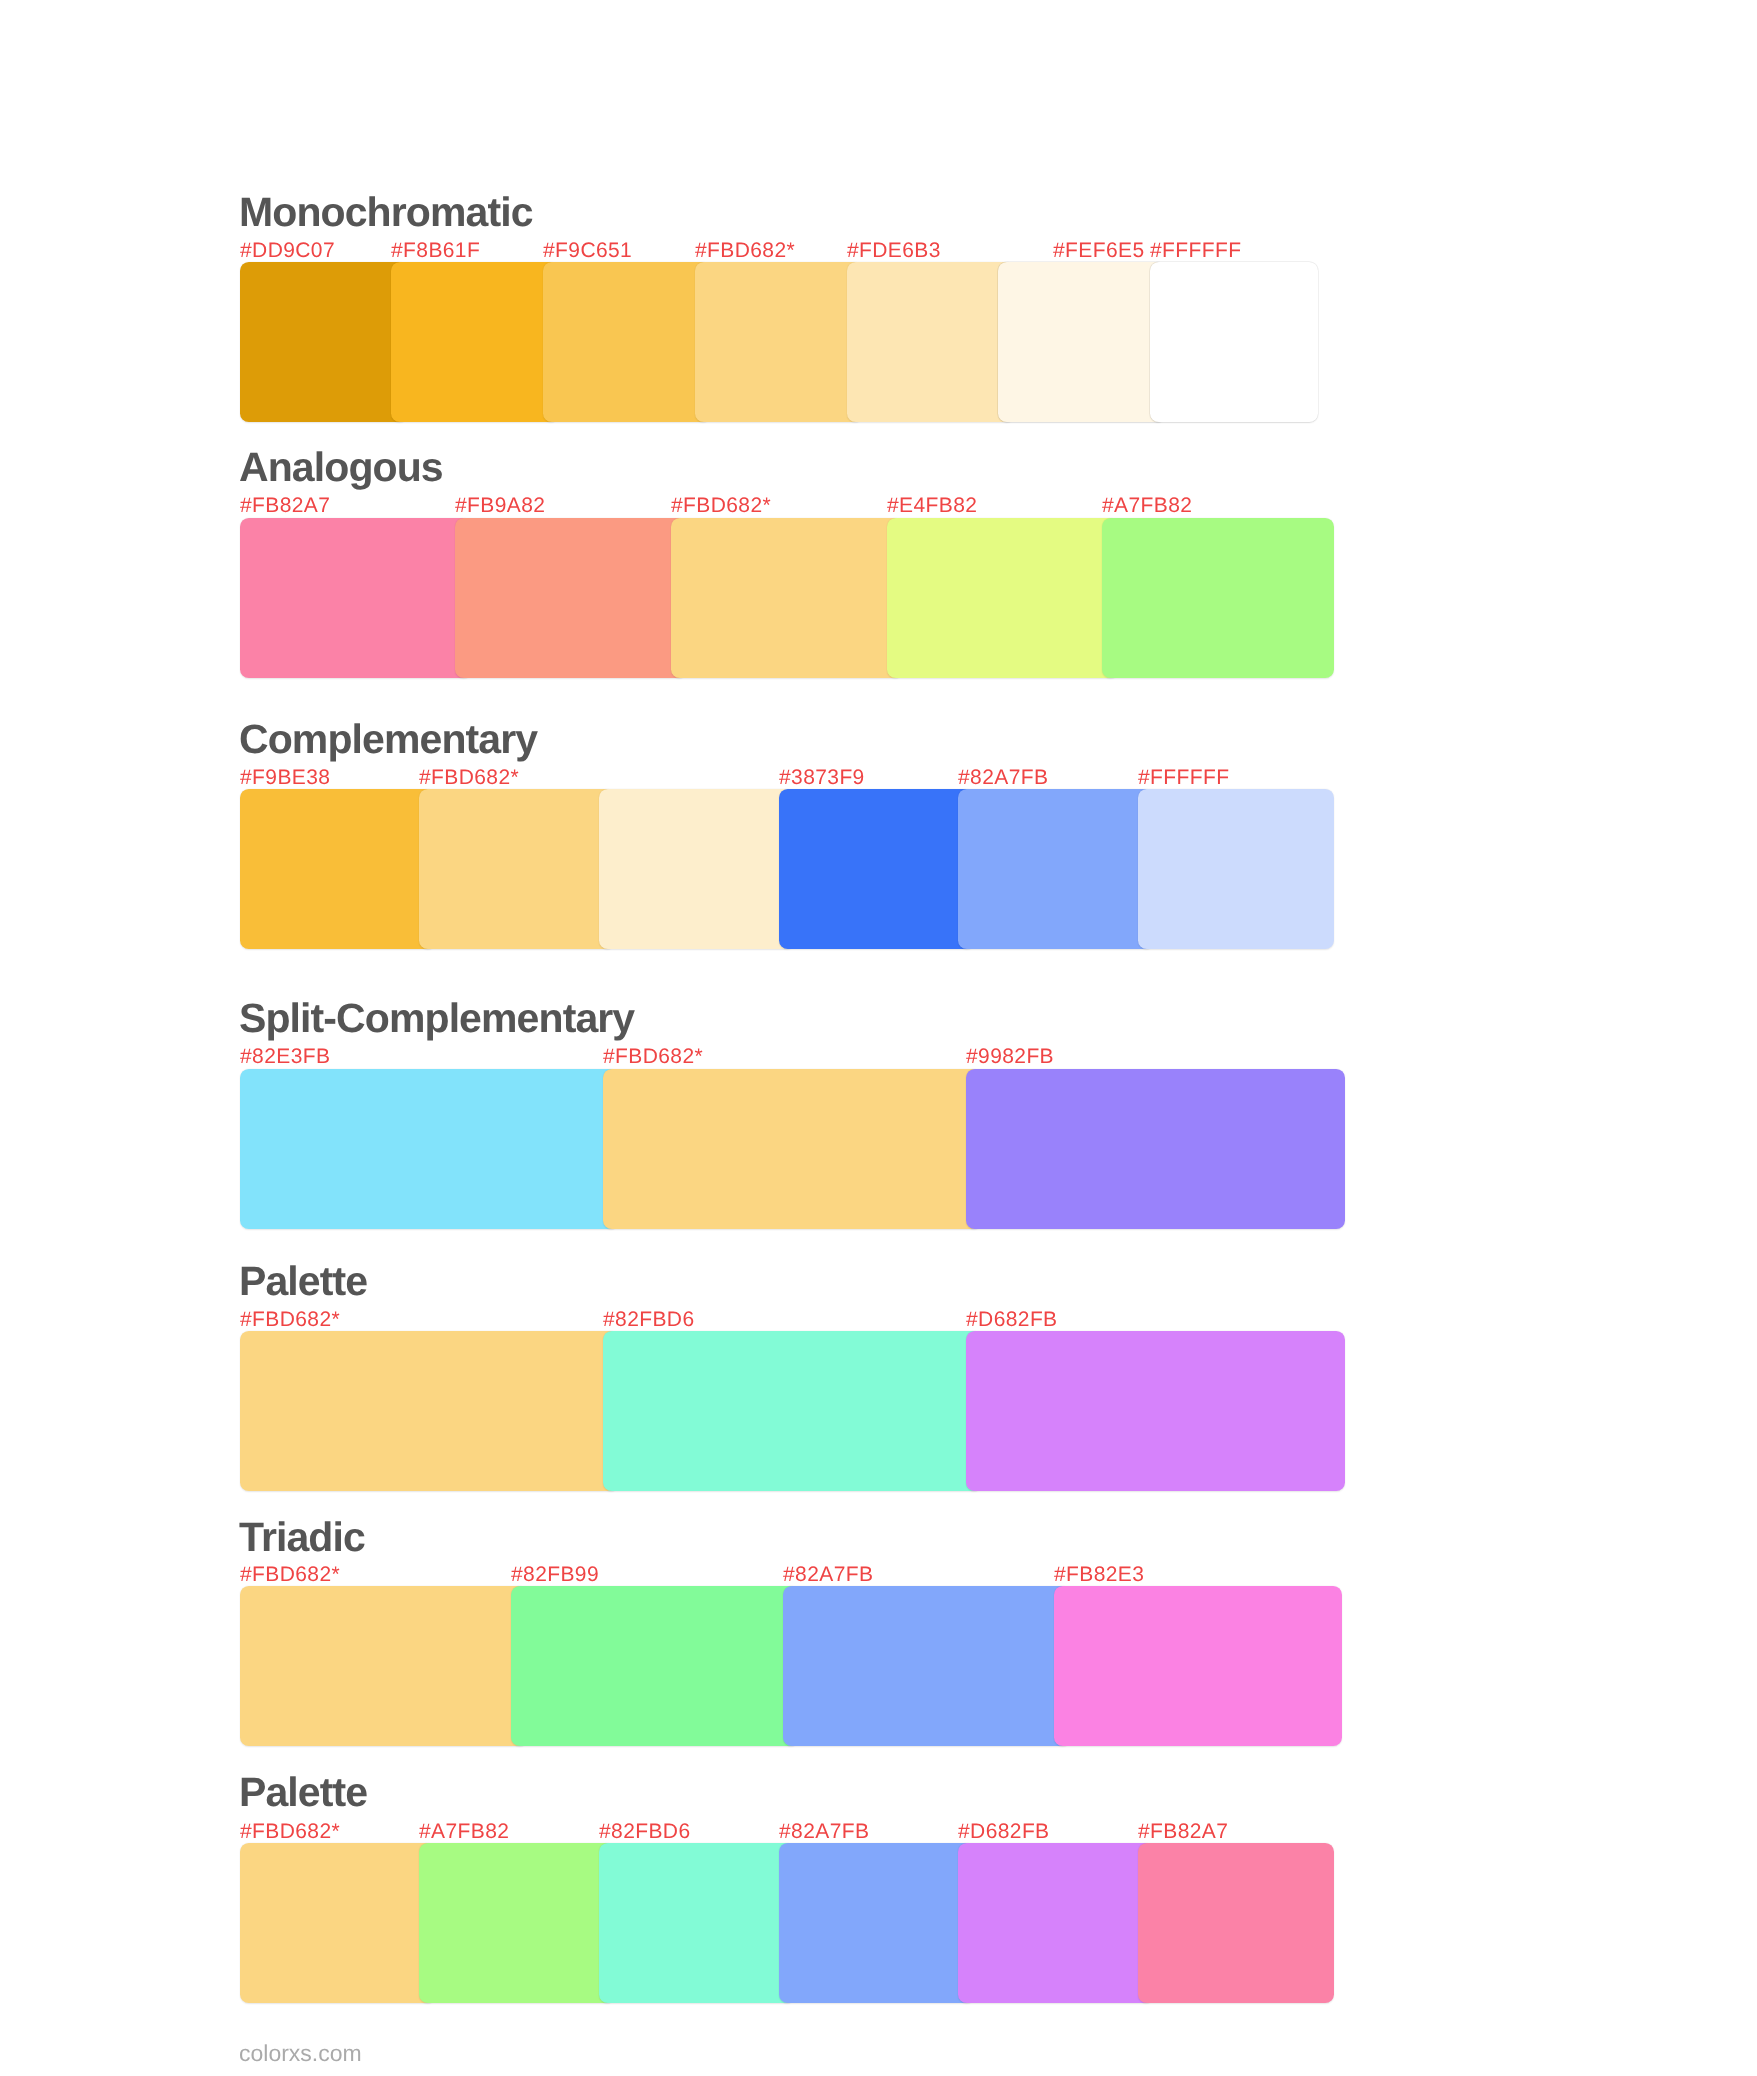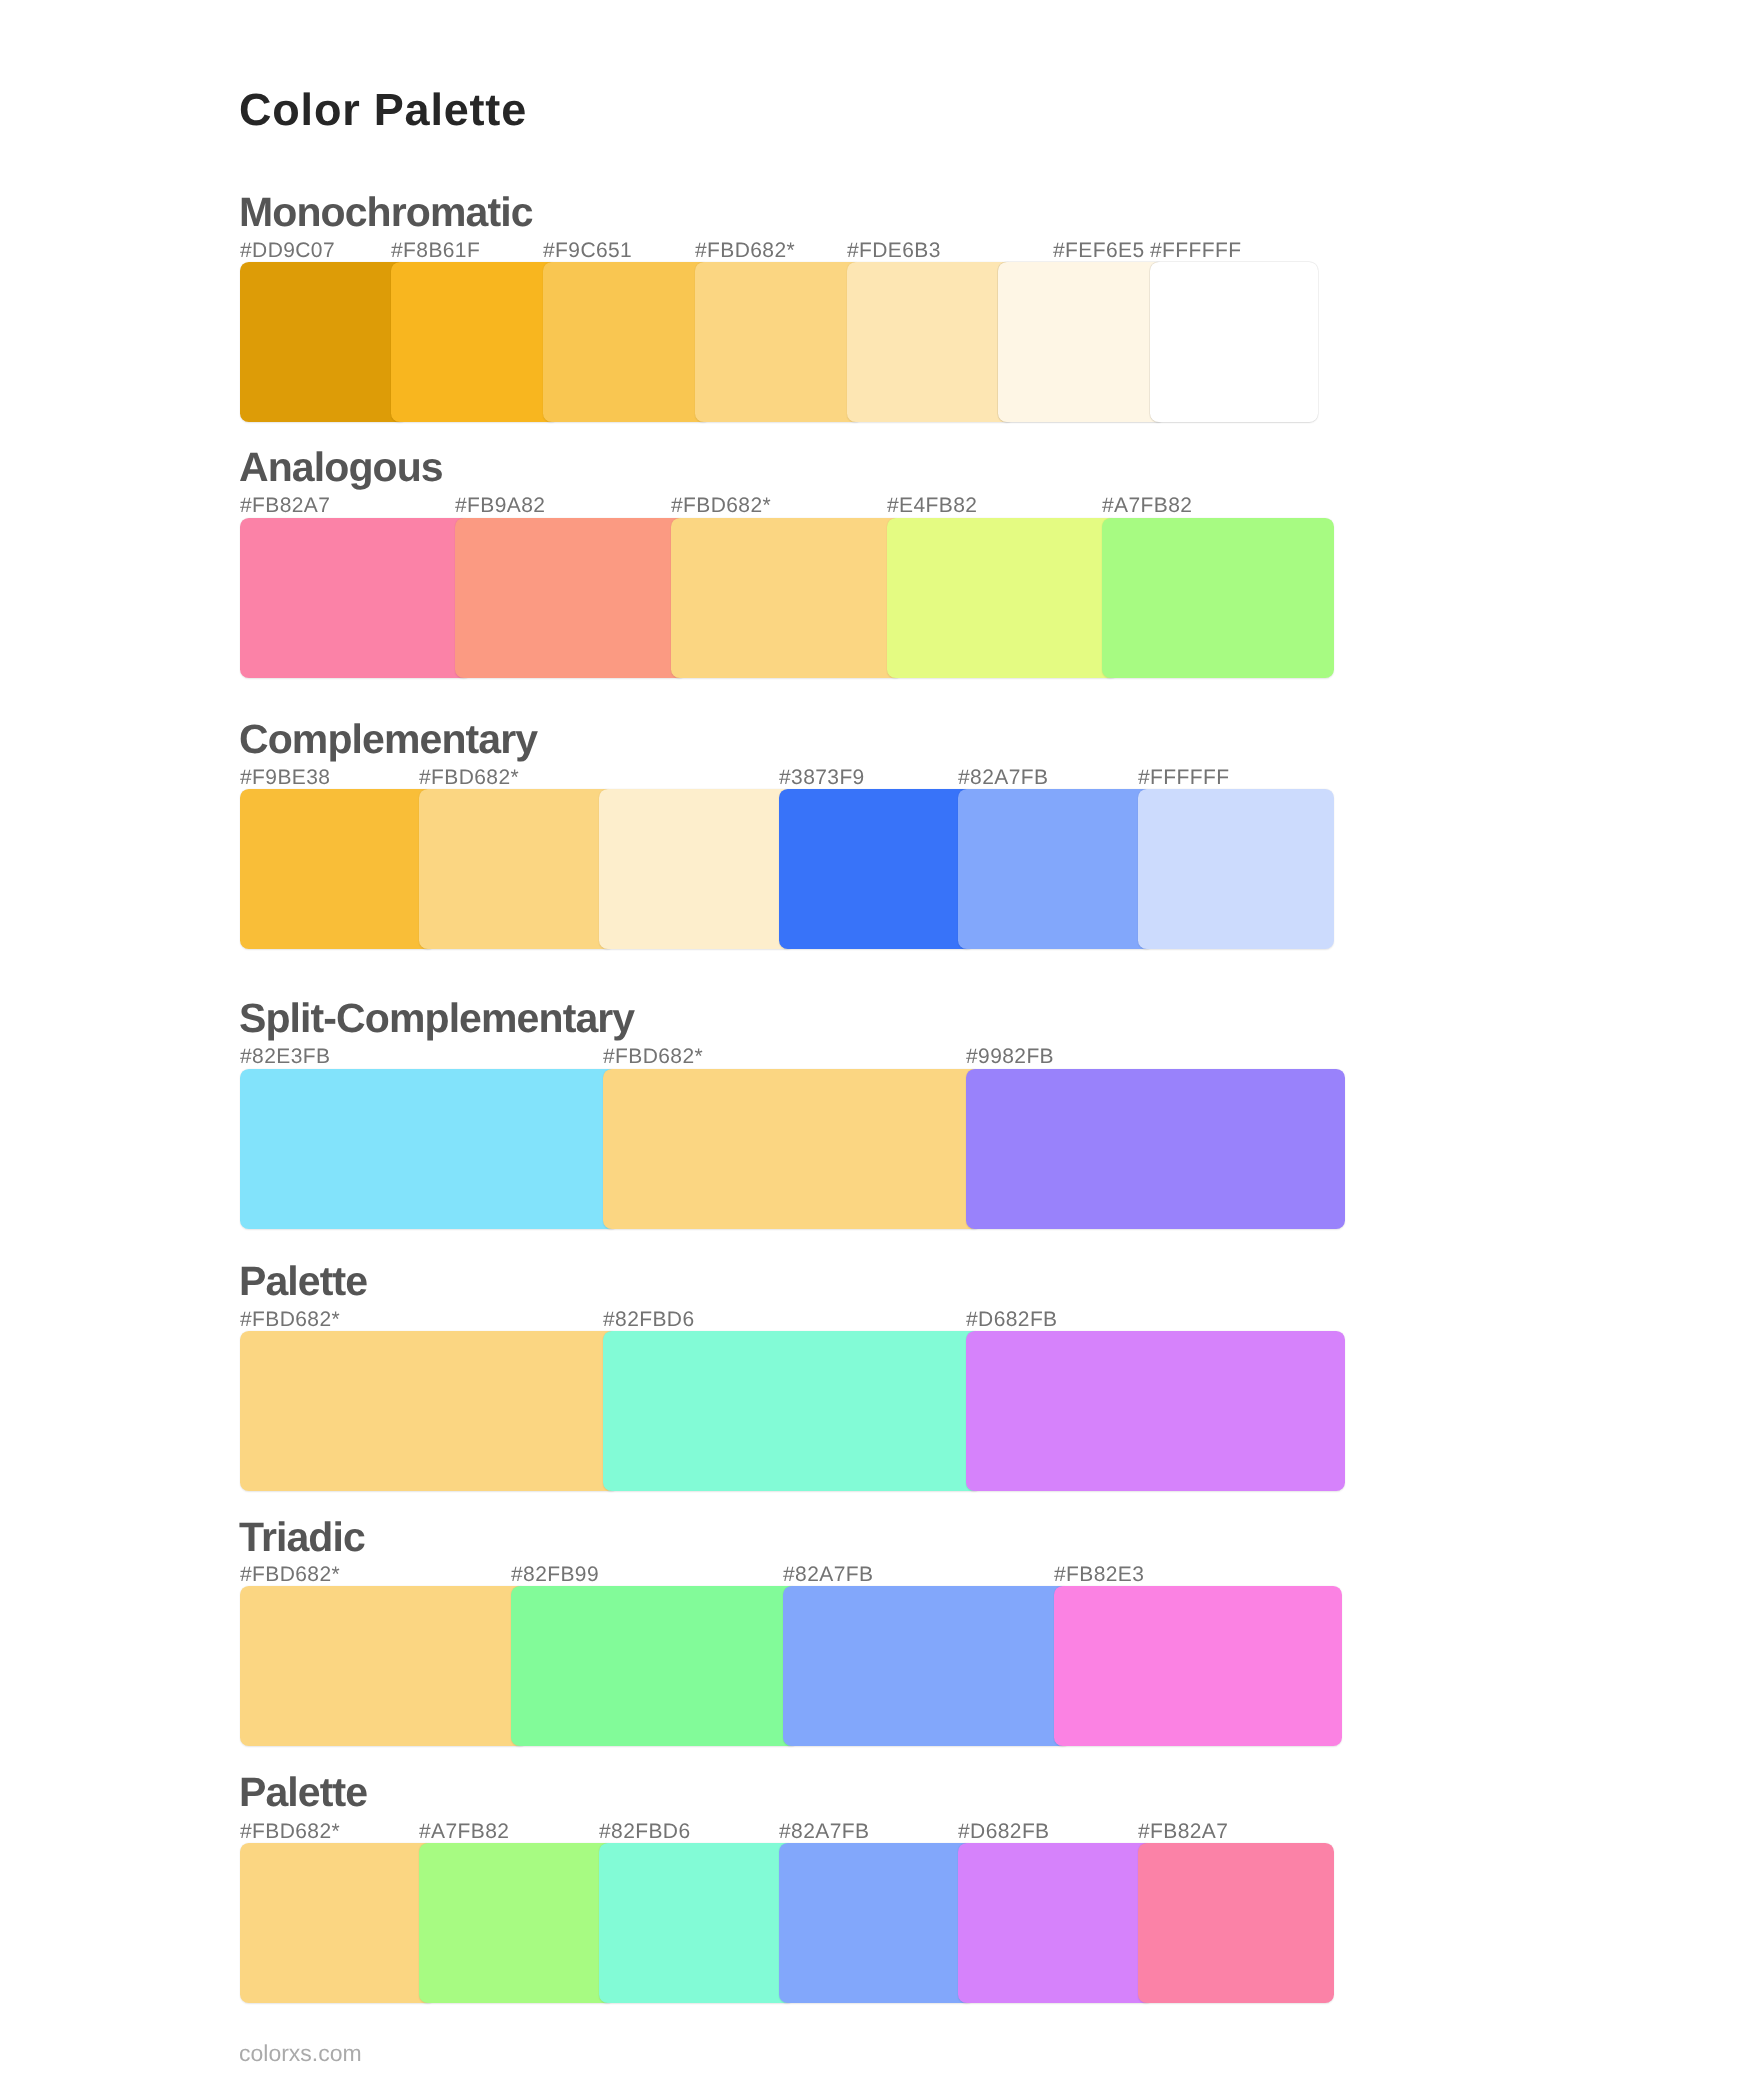--- a/index.html
+++ b/index.html
@@ -27,42 +27,41 @@
     font-size: 45px; font-weight: bold; color: #262626;
     letter-spacing: 0.8px; white-space: nowrap; line-height: 64px;
   }
   .scheme-name {
     position: absolute; left: 239px;
     font-size: 41px; font-weight: bold; color: #555555;
     letter-spacing: -0.9px; white-space: nowrap; line-height: 48px;
   }
   .swatch-label {
     position: absolute;
-    font-size: 21px; font-weight: normal; color: #737373; letter-spacing: 0.4px;
+    font-size: 21px; font-weight: normal; color: #ef4444; letter-spacing: 0.4px;
     white-space: nowrap; line-height: 24px;
   }
   .scheme-section { position: static; }
   .swatch-strip { position: static; }
   .swatch {
     position: absolute; height: 160px;
     border-radius: 8.8px;
     box-shadow: 0 0.8px 1.6px rgba(0,0,0,0.10);
   }
   
   .swatch--light { box-shadow: 0 0 0 0.8px rgba(0,0,0,0.06), 0 0.8px 1.6px rgba(0,0,0,0.10); }
   .footer {
     position: absolute; left: 239px; top: 2037px;
     font-size: 23px; color: #aaaaaa; line-height: 32px; white-space: nowrap;
   }
 </style>
 </head>
 <body>
 
 <div id="page">
-  <div class="subtitle">Color Palette</div>
   <div id="schemes">
   <div class="scheme-section">
     <div class="scheme-name" style="top:188px">Monochromatic</div>
     <div class="swatch-strip">
       <div class="swatch-label" style="left:240px;top:239px">#DD9C07</div>
       <div class="swatch" style="left:240px;top:262px;width:168px;background:#DD9C07;z-index:1"></div>
       <div class="swatch-label" style="left:391px;top:239px">#F8B61F</div>
       <div class="swatch" style="left:391px;top:262px;width:168px;background:#F8B61F;z-index:2"></div>
       <div class="swatch-label" style="left:543px;top:239px">#F9C651</div>
       <div class="swatch" style="left:543px;top:262px;width:168px;background:#F9C651;z-index:3"></div>

